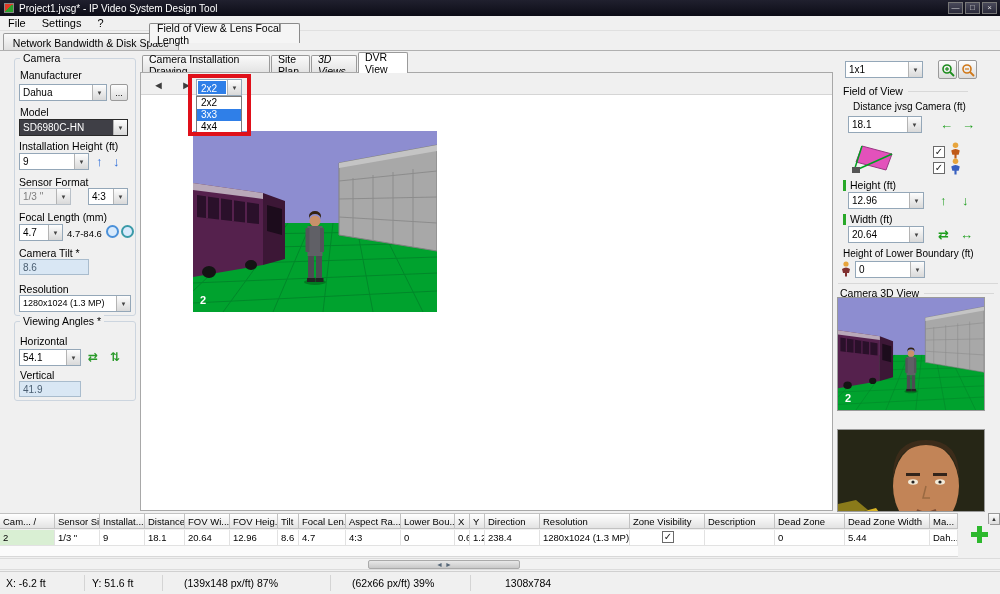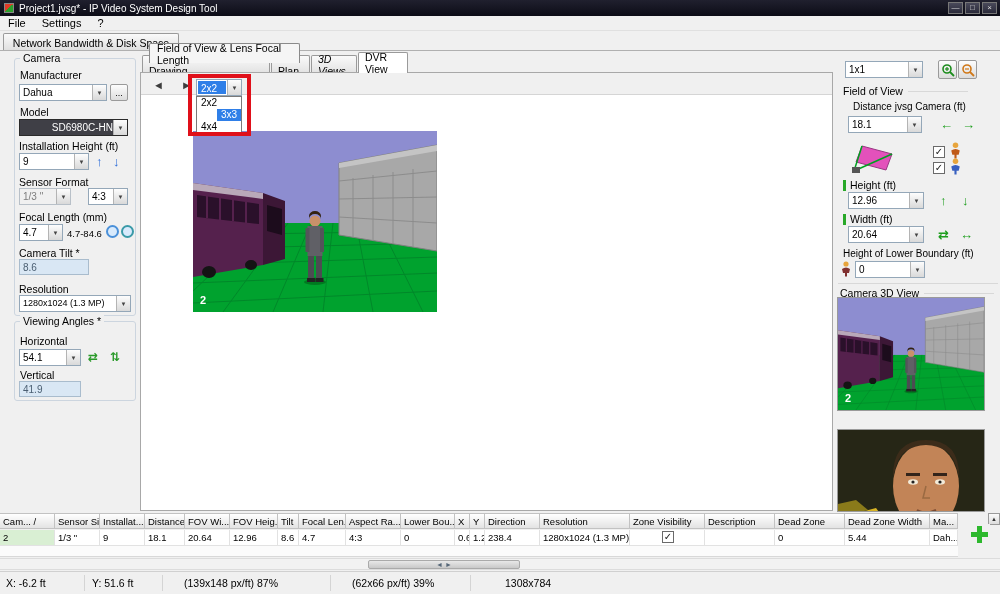--- a/index.html
+++ b/index.html
@@ -24,21 +24,21 @@
 
   
   .group { position:absolute; border:1px solid #ccd5df; border-radius:3px; }
   .group-title { position:absolute; background:#f0f0f0; padding:0 3px; font-size:10.5px; white-space:nowrap;text-align:center; }
   .lbl { position:absolute; font-size:10.5px; white-space:nowrap; }
 
   
   .combo { position:absolute; height:17px; background:#fff; border:1px solid #94a7b8; display:flex; align-items:stretch; font-size:10px; overflow:hidden; }
   .combo .val { flex:1; padding:2px 0 0 3px; white-space:nowrap; overflow:hidden; }
   .combo .dbtn { width:14px; background:linear-gradient(#fdfdfd,#d9d9d9); border-left:1px solid #b4b4b4; font-size:6px; color:#444; display:flex; align-items:center; justify-content:center; }
-  .combo.dark { background:#3f3f46; border-color:#2a2a2a;text-align:right; }
+  .combo.dark { background:#3f3f46; border-color:#2a2a2a; }
   .combo.dark .val { color:#fff; }
   .combo.disabled { background:#f0f0f0; border-color:#b8c0c8; }
   .combo.disabled .val { color:#7d7d7d; }
   .combo.focussel .val { background:#2f7fe8; color:#fff; margin:1px; }
 
   .tbox { position:absolute; height:16px; background:#d9e7f4; border:1px solid #a9bccd; font-size:10px; color:#4b5f72; padding:2px 0 0 3px; }
 
   .mini-arrow { position:absolute; font-weight:bold; font-size:13px; line-height:13px; }
   .blue { color:#2b6bd8; } .green { color:#1e9e1e; }
 
@@ -47,21 +47,21 @@
 
   
   .subtab { position:absolute; height:18px; top:55px; display:flex; align-items:center; justify-content:center; font-size:10.5px; border:1px solid #9a9a9a; border-bottom:none; border-radius:2px 2px 0 0; background:linear-gradient(#fafafa,#e2e2e2); padding:0 6px; }
   .subtab.active { background:#fff; top:52px; height:21px; z-index:3; }
   .content-panel { position:absolute; left:140px; top:72px; width:693px; height:439px; background:#fff; border:1px solid #a8a8a8; }
   .toolbar { position:absolute; left:141px; top:73px; width:691px; height:22px; background:#f0f0f0; border-bottom:1px solid #d5d5d5; }
   .nav-arrow { position:absolute; font-size:11px; color:#3c3c3c; }
 
   .dd-list { position:absolute; left:196px; top:96px; width:46px; background:#fff; border:1px solid #7a7a7a; z-index:10; font-size:10px; }
   .dd-item { height:12px; line-height:12px; padding-left:4px; }
-  .dd-item.sel { background:#2f7fe8; color:#fff;margin-left:20px; }
+  .dd-item.sel { background:#2f7fe8; color:#fff; }
 
   .annotation { position:absolute; left:188px; top:74px; width:63px; height:62px; border:4px solid #e0101a; z-index:40; }
 
   .scene-slot { position:absolute; overflow:hidden; }
   .scene-slot svg { position:absolute; inset:0; z-index:1; }
   .cam-num { position:absolute; left:7px; bottom:6px; z-index:2; color:#fff; font-weight:bold; font-size:11px; }
 
   
   .hdr { position:absolute; font-size:10.5px; display:flex; align-items:center; white-space:nowrap; }
   .hdr .line { height:1px; background:#d8d8d8; width:60px; margin-left:5px; }
@@ -101,21 +101,21 @@
   </div>
 </div>
 
 <div class="menubar">
   <span class="menu-item">File</span>
   <span class="menu-item">Settings</span>
   <span class="menu-item">?</span>
 </div>
 
 <div class="maintab" style="left:3px; top:33px; width:176px;">Network Bandwidth &amp; Disk Space</div>
-<div class="maintab active" style="left:149px; top:43px; width:151px;">Field of View &amp; Lens Focal Length</div>
+<div class="maintab active" style="left:149px; top:23px; width:151px;">Field of View &amp; Lens Focal Length</div>
 <div class="maintab-strip-line"></div>
 
 <div class="group" style="left:14px; top:58px; width:122px; height:258px;"></div>
 <div class="group-title" style="left:20px; top:52px;">Camera</div>
 
 <div class="lbl" style="left:20px; top:69px;">Manufacturer</div>
 <div class="combo" style="left:19px; top:84px; width:88px;">
   <span class="val">Dahua</span>
   <span class="dbtn">▼</span>
 </div>

